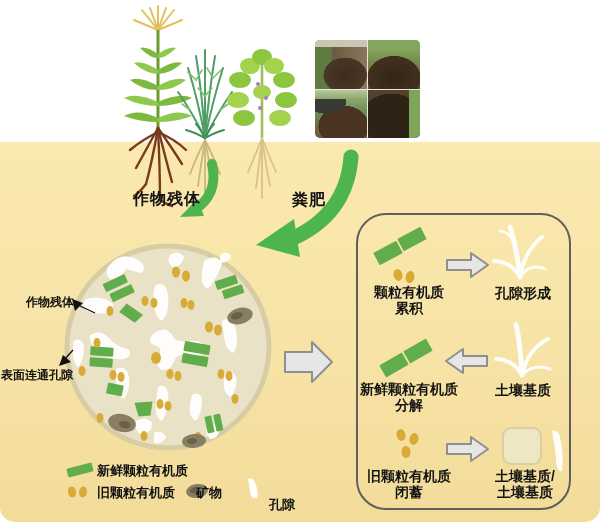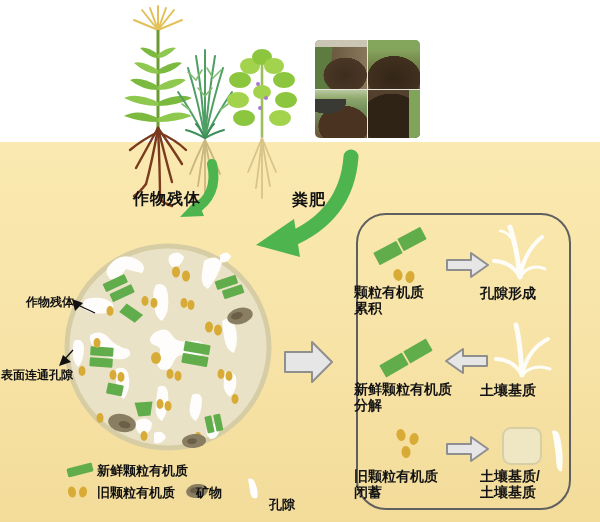--- a/index.html
+++ b/index.html
@@ -1,38 +1,39 @@
 <!DOCTYPE html>
 <html><head>
 <meta charset="utf-8">
 <style>
   html,body{margin:0;padding:0;background:#ffffff;}
   #stage{
     position:relative;width:600px;height:522px;overflow:hidden;
     background:#ffffff;
     font-family:"Liberation Sans", sans-serif;
     color:#141414;
+    border-radius:15px;
   }
   .soil{
     position:absolute;left:0;top:142px;width:600px;height:380px;
     background:linear-gradient(180deg,#FAE9B0 0%,#F7E3A6 55%,#F3DC9A 100%);
   }
   .abs{position:absolute;}
   .overlay{position:absolute;left:0;top:0;}
   
   .big-label{position:absolute;font-size:16px;font-weight:700;color:#111;letter-spacing:1px;}
   .small-label{position:absolute;font-size:12px;font-weight:600;color:#111;white-space:nowrap;}
   
   .panel{
     position:absolute;left:356px;top:213px;width:211px;height:293px;
     border:2px solid #5F5F5F;border-radius:30px;background:transparent;
   }
   .p-text{
     position:absolute;font-size:14px;font-weight:700;line-height:16px;
-    white-space:pre-line;color:#141414;
+    text-align:center;white-space:pre-line;color:#141414;
   }
   .matrix-box{
     position:absolute;left:144px;top:212px;width:36px;height:34px;
     background:#EFE7C3;border:2px solid #D8CEA6;border-radius:9px;
   }
   
   .photo-grid{
     position:absolute;left:315px;top:40px;width:105px;height:98px;
     display:grid;grid-template-columns:1fr 1fr;grid-template-rows:1fr 1fr;gap:1px;
     background:#e8e8e0;border-radius:5px;overflow:hidden;

